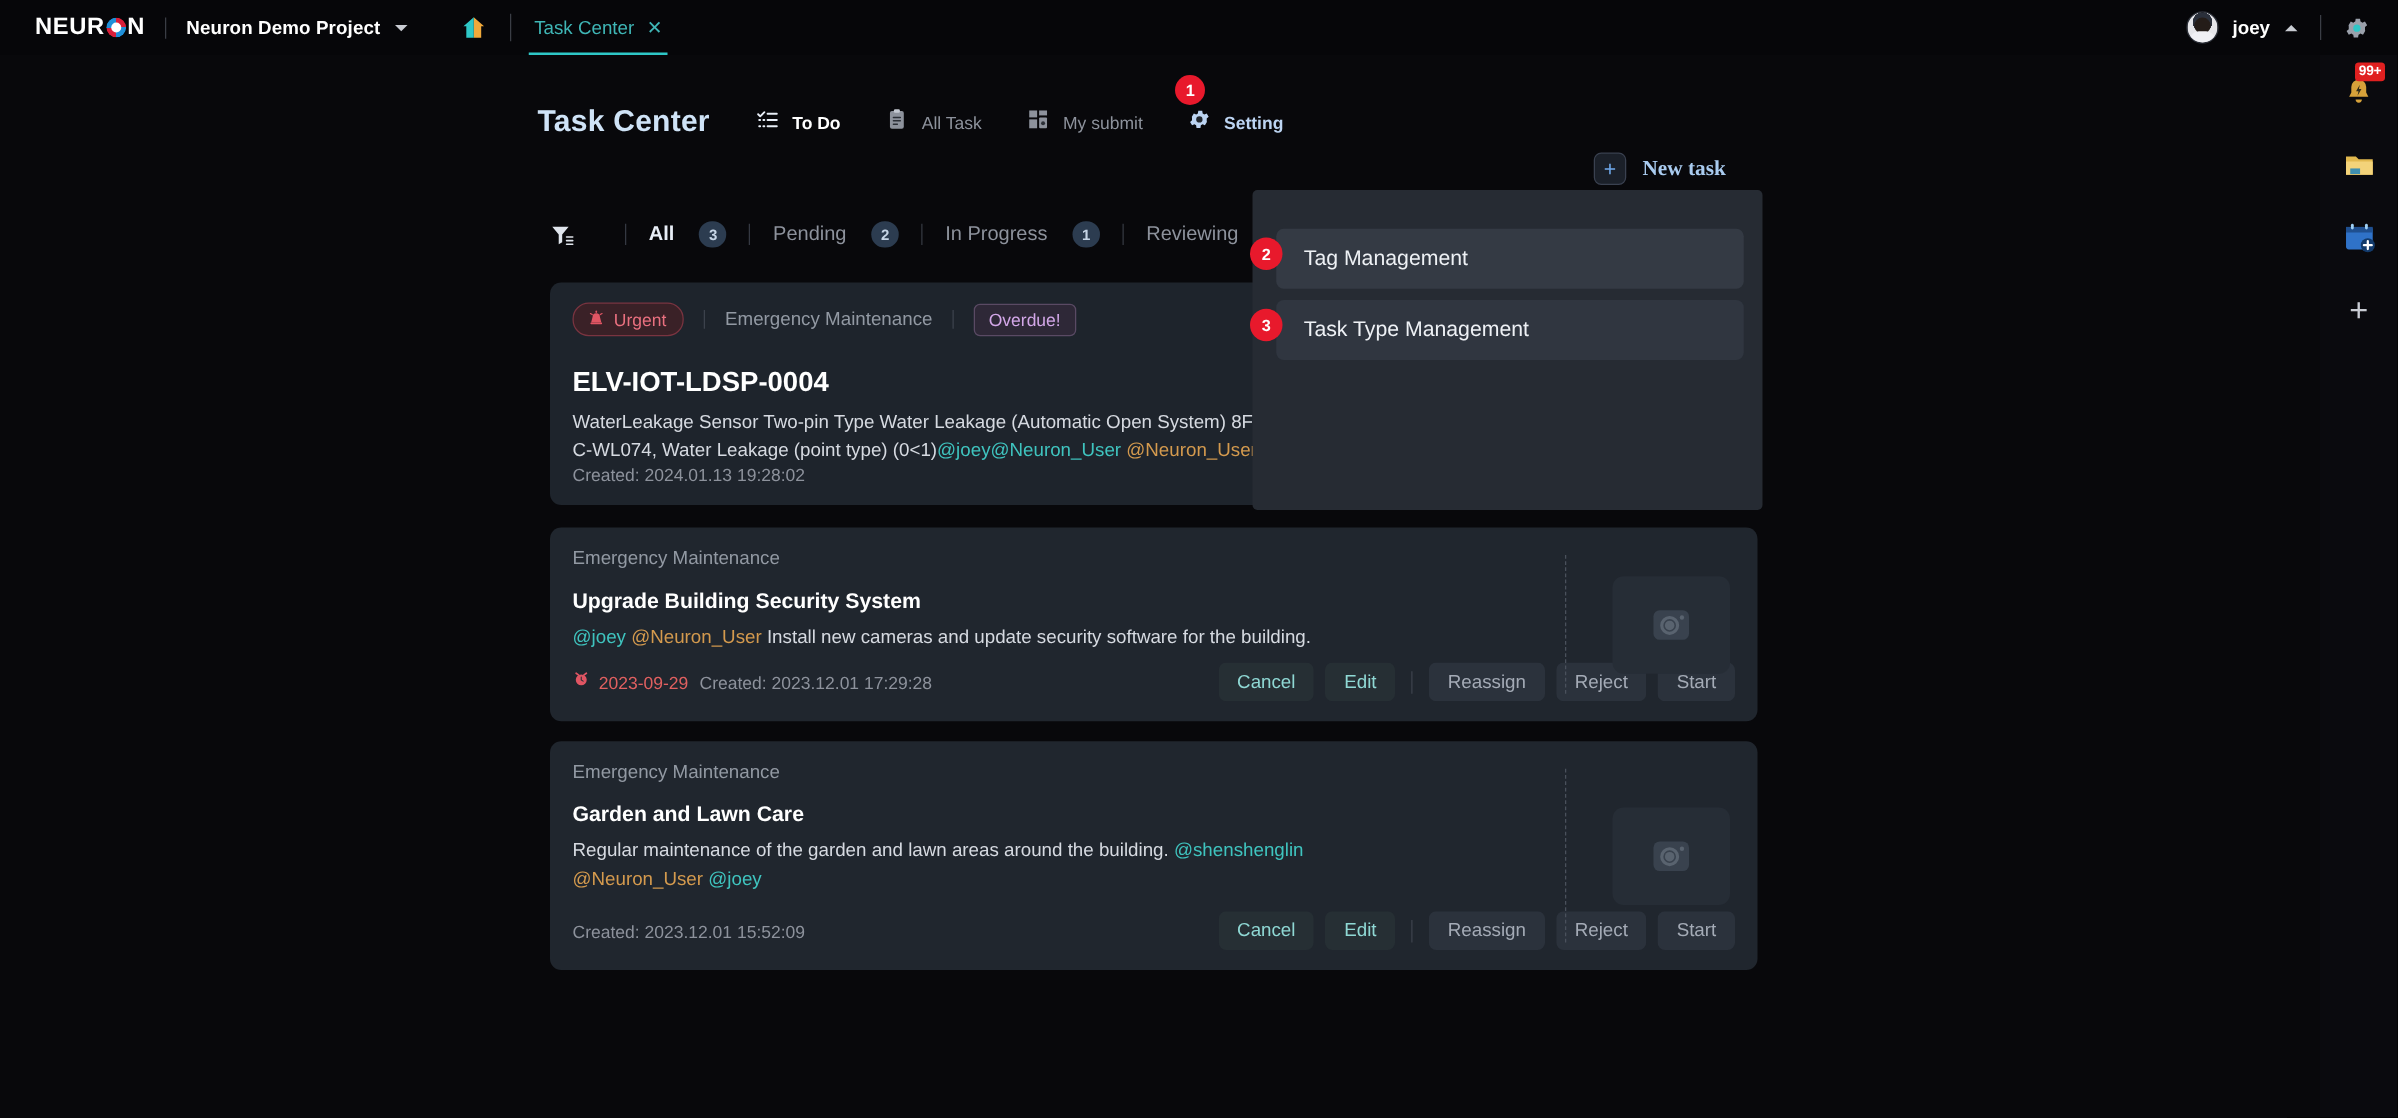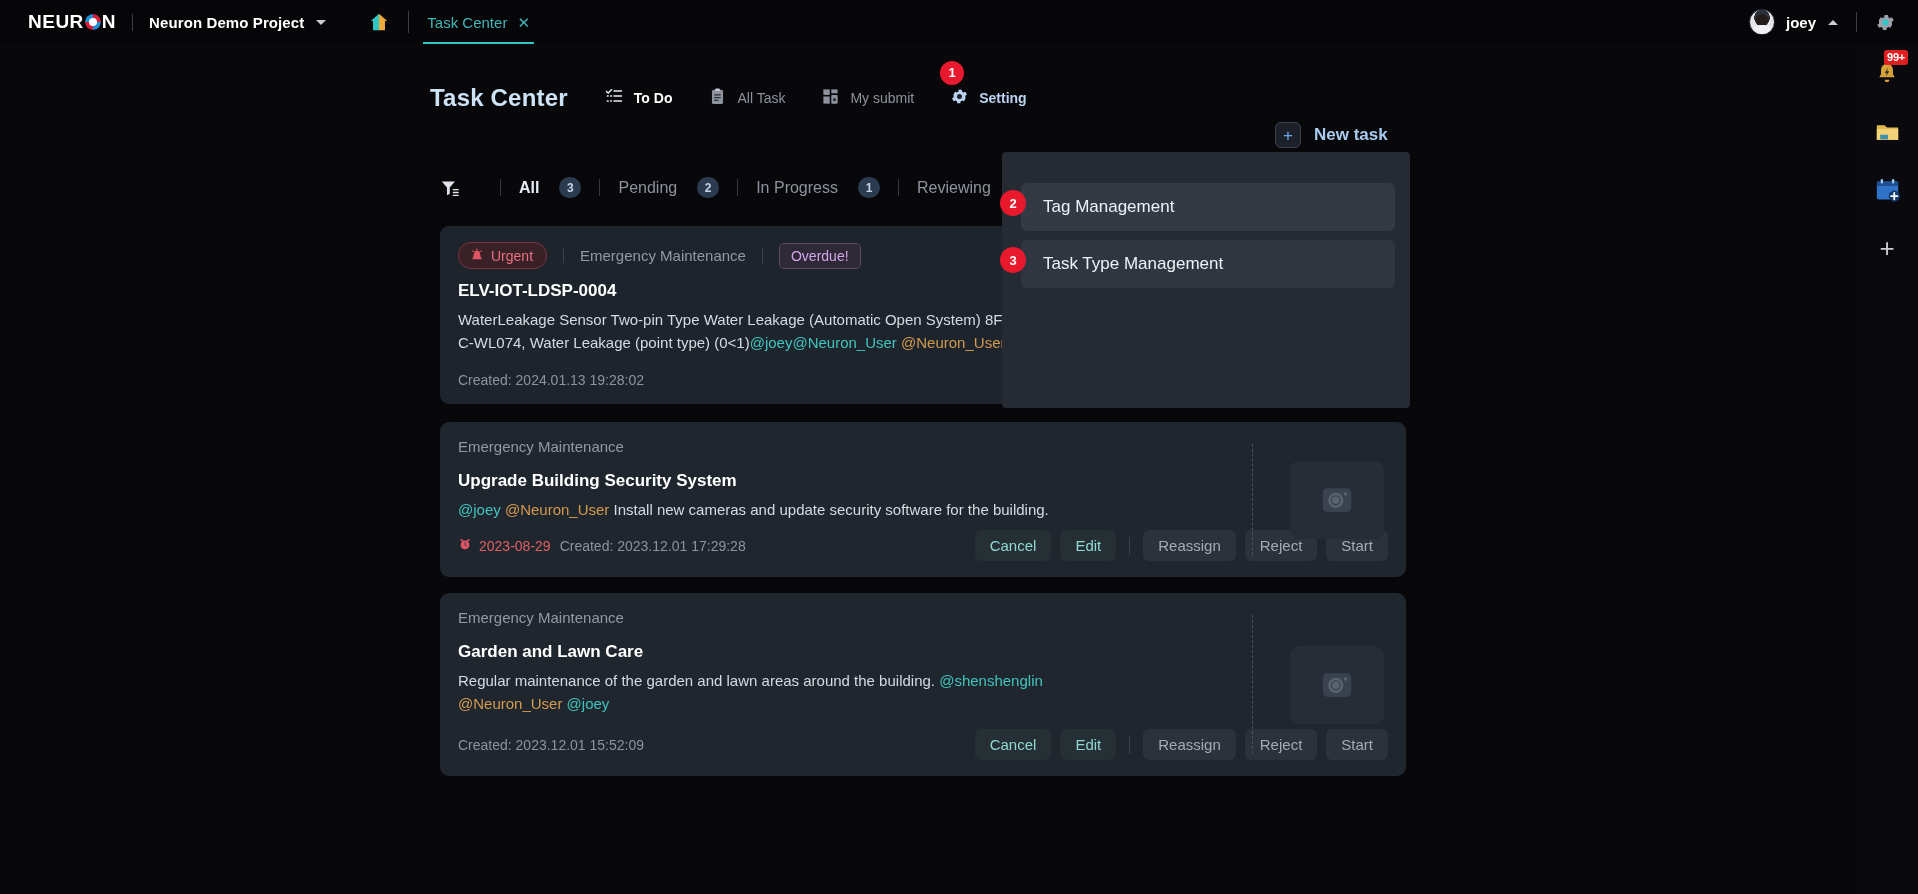--- a/index.html
+++ b/index.html
@@ -116,21 +116,21 @@
     width:24px;height:24px; display:flex;align-items:center;justify-content:center;
     font-size:13px; font-weight:700; z-index:40;
   }
   .newtask-btn {
     position:absolute; left:1275px; top:78px; display:flex; align-items:center; gap:13px; cursor:pointer;
   }
   .plusbox {
     width:26px;height:26px;border-radius:6px;border:1px solid #3a4150;background:#1b2029;
     display:flex;align-items:center;justify-content:center;color:#6fa8ea;font-size:17px;line-height:1;
   }
-  .newtask-lbl { font-size:17px; font-weight:700; color:#a9cbef; }
+  .newtask-lbl { font-size:17px; font-weight:700; color:#a9cbef;font-family:Liberation Serif, serif; }
 
   .filters {
     position:absolute; left:440px; top:133px; display:flex; align-items:center; gap:0;
   }
   .filter-ic { width:20px;height:18px; margin-right:22px; }
   .fdiv { width:1px;height:17px;background:#343842; margin:0 18px; }
   .chip { display:flex; align-items:center; gap:20px; cursor:pointer; }
   .chip .t { font-size:16px; }
   .chip.active .t { color:#e8eef7; font-weight:700; }
   .chip.idle .t { color:#8d929c; }
@@ -155,21 +155,21 @@
     display:flex;align-items:center;gap:7px;
     border:1px solid #7a3440; background:#3a2127; color:#e9707f;
     border-radius:13px; padding:4px 13px 4px 11px; font-size:14px;
   }
   .mdiv { width:1px;height:15px;background:#3c424c;margin:0 16px; }
   .em-type { font-size:15px; color:#9299a3; }
   .overdue-badge {
     border:1px solid #5a4a64; background:#2e2837; color:#d3a7e8;
     border-radius:5px; padding:4px 11px; font-size:14px;
   }
-  .task-code { margin-top:12px; font-size:17px; font-weight:700; color:#ffffff; }
+  .task-code { margin-top:24px; font-size:22px; font-weight:700; color:#ffffff; }
   .desc { margin-top:7px; font-size:15px; line-height:1.55; color:#d6dae1; }
   .m-teal { color:#3fc4bf; }
   .m-orange { color:#d49a4e; }
   .m-olive { color:#cbd14a; }
   .m-blue { color:#66b8e8; }
   .created { font-size:14px; color:#8d929c; }
 
   .card-title { margin-top:16px; font-size:17px; font-weight:700; color:#ffffff; }
   .card-type { font-size:15px; color:#9299a3; }
 
@@ -437,21 +437,21 @@
 
         <div class="bottom-row">
           <span class="due">
             <span>
               <svg width="14" height="14" viewBox="0 0 24 24" aria-hidden="true">
                 <circle cx="12" cy="13.5" r="7.5" fill="#e05563"></circle>
                 <path d="M5 4.5 8.5 7M19 4.5 15.5 7" stroke="#e05563" stroke-width="2.4" stroke-linecap="round"></path>
                 <path d="M12 9.5v4.2l2.6 1.6" stroke="#2b2f36" stroke-width="1.5" fill="none" stroke-linecap="round"></path>
               </svg>
             </span>
-            <span class="d">2023-08-29</span>
+            <span class="d">2023-09-29</span>
           </span>
           <span class="created">Created: 2023.12.01 17:29:28</span>
 
           <span class="actions">
             <button class="abtn teal">Cancel</button>
             <button class="abtn teal">Edit</button>
             <span class="adiv"></span>
             <button class="abtn">Reassign</button>
             <button class="abtn">Reject</button>
             <button class="abtn">Start</button>

